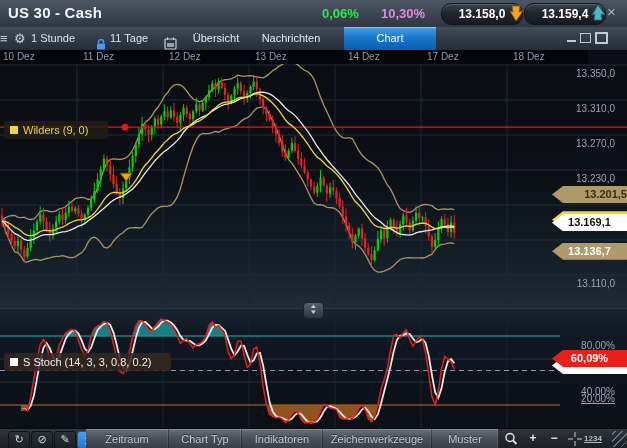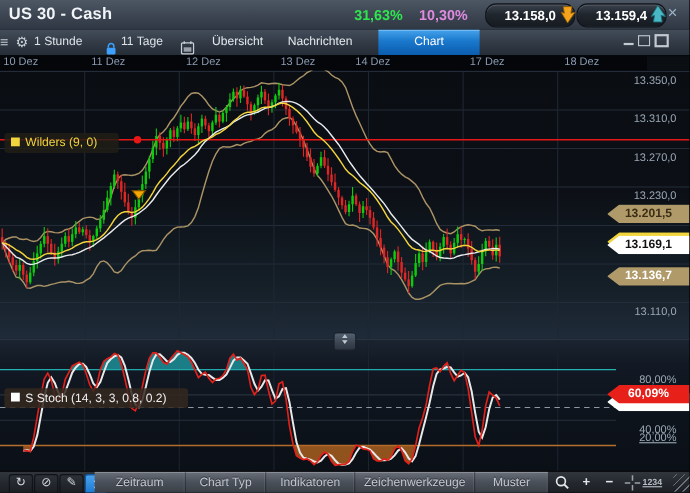--- a/index.html
+++ b/index.html
@@ -47,21 +47,21 @@
   svg{position:absolute;left:0;top:0;}
   .axis-label{position:absolute;left:545px;width:76px;text-align:right;
     font-size:10px;color:#9aa7b5;padding-right:6px;box-sizing:border-box;}
   .legend-chip{position:absolute;left:4px;height:18px;line-height:18px;border-radius:3px;
     background:rgba(32,30,22,.82);padding:0 20px 0 6px;font-size:11px;white-space:nowrap;margin-top:30px;}
   .legend-chip .sw{display:inline-block;width:8px;height:8px;margin-right:5px;}
   #legend-stoch{background:rgba(52,40,32,.85);color:#f0f0f0;}
   .tag{position:absolute;left:552px;width:75px;height:17px;line-height:17px;
     font-size:11px;font-weight:bold;text-align:center;
     clip-path:polygon(11px 0,100% 0,100% 100%,11px 100%,0 50%);}
-  .tag.band{background:#b09a6a;color:#3a2d14;}
+  .tag.band{background:#b09a6a;color:#3a2d14;text-align:right;}
   .tag.band2{background:#b09a6a;color:#fff;}
   .tag.white{background:#fff;color:#111;}
   .tag.ghost-y{background:#f2d43c;}
   .tag.red{background:#e8201a;color:#fff;}
   .tag.ghost-w{background:#fff;}
   #splitter{position:absolute;left:303px;top:302px;width:19px;height:15px;border-radius:4px;
     background:linear-gradient(180deg,#556170 0%,#3c4653 55%,#2c3540 100%);
     border:1px solid #1b2129;text-align:center;line-height:6px;z-index:5;}
   #splitter span{display:block;font-size:6px;color:#c2cbd4;transform:scaleX(1.4);}
   
@@ -84,21 +84,21 @@
   #grip{position:absolute;right:0;top:2px;width:15px;height:16px;
     background:repeating-linear-gradient(135deg,transparent 0 2px,#6a737c 2px 3px,transparent 3px 5px);}
 </style>
 </head>
 <body>
 
 <div id="app">
 
   <div id="header">
     <span id="title">US 30 - Cash</span>
-    <span id="pct-change" class="pct">31,63%</span>
+    <span id="pct-change" class="pct">0,06%</span>
     <span id="pct-range" class="pct">10,30%</span>
     <div id="pill-sell" class="price-pill">
       <span>13.158,0</span>
     </div>
     <svg class="pill-arrow" style="left:508px" width="16" height="20" viewBox="0 0 16 20">
       <path d="M4 3 L12 3 L11 9 L15 8 L8 18 L2 8 L5 9 Z" fill="#f5a21d" stroke="#8a5a05" stroke-width="0.8"></path>
     </svg>
     <div id="pill-buy" class="price-pill">
       <span>13.159,4</span>
     </div>
@@ -127,21 +127,21 @@
     <span class="tb tab" style="left:251px;width:80px">Nachrichten</span>
     <span class="tb" id="tab-chart" style="left:344px;width:92px">Chart</span>
     <span class="tb" style="left:563px;top:-1px"><span class="winico min"></span><span class="winico"></span><span class="winico" style="border-width:2px"></span></span>
   </div>
 
   <div id="date-row">
       <span class="date-label" style="left: 3px;">10 Dez</span>
       <span class="date-label" style="left: 83px;">11 Dez</span>
       <span class="date-label" style="left: 169px;">12 Dez</span>
       <span class="date-label" style="left: 255px;">13 Dez</span>
-      <span class="date-label" style="left: 323px;">14 Dez</span>
+      <span class="date-label" style="left: 348px;">14 Dez</span>
       <span class="date-label" style="left: 427px;">17 Dez</span>
       <span class="date-label" style="left: 513px;">18 Dez</span>
     </div>
 
   <div id="main-chart">
     <svg id="main-svg" width="627" height="244" viewBox="0 0 627 244">
         <line x1="0" y1="1" x2="627" y2="1" stroke="#232c38" stroke-width="1"></line>
         <line x1="0" y1="36" x2="627" y2="36" stroke="#232c38" stroke-width="1"></line>
         <line x1="0" y1="71" x2="627" y2="71" stroke="#232c38" stroke-width="1"></line>
         <line x1="0" y1="106" x2="627" y2="106" stroke="#232c38" stroke-width="1"></line>

